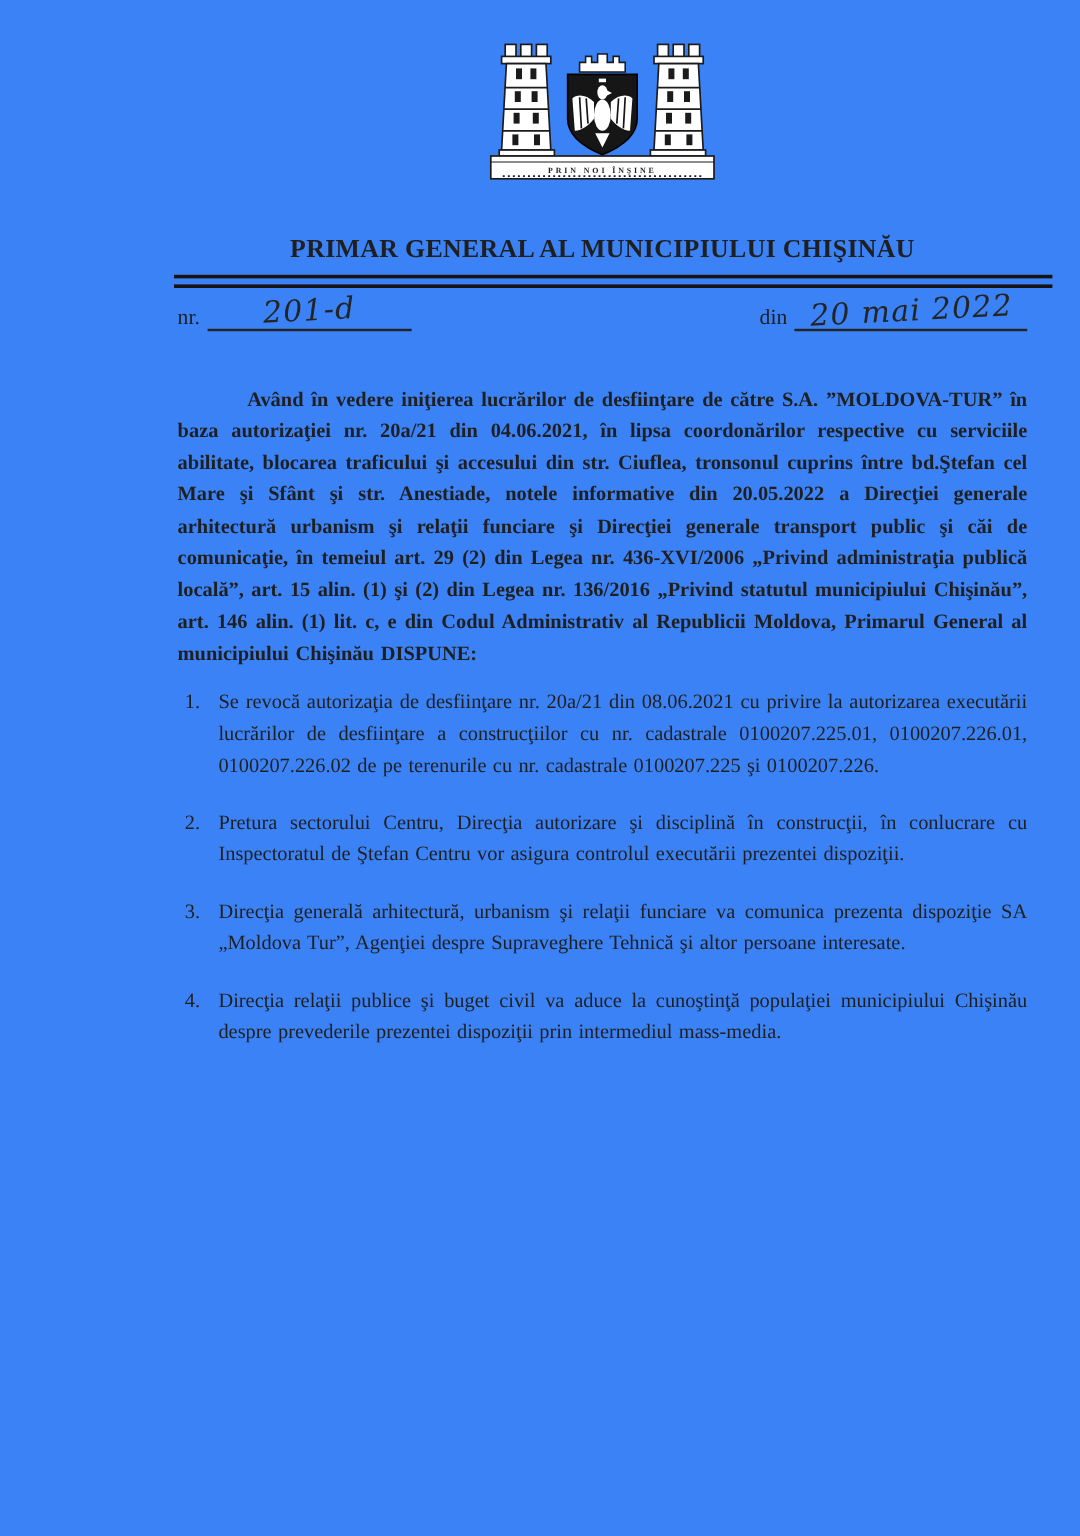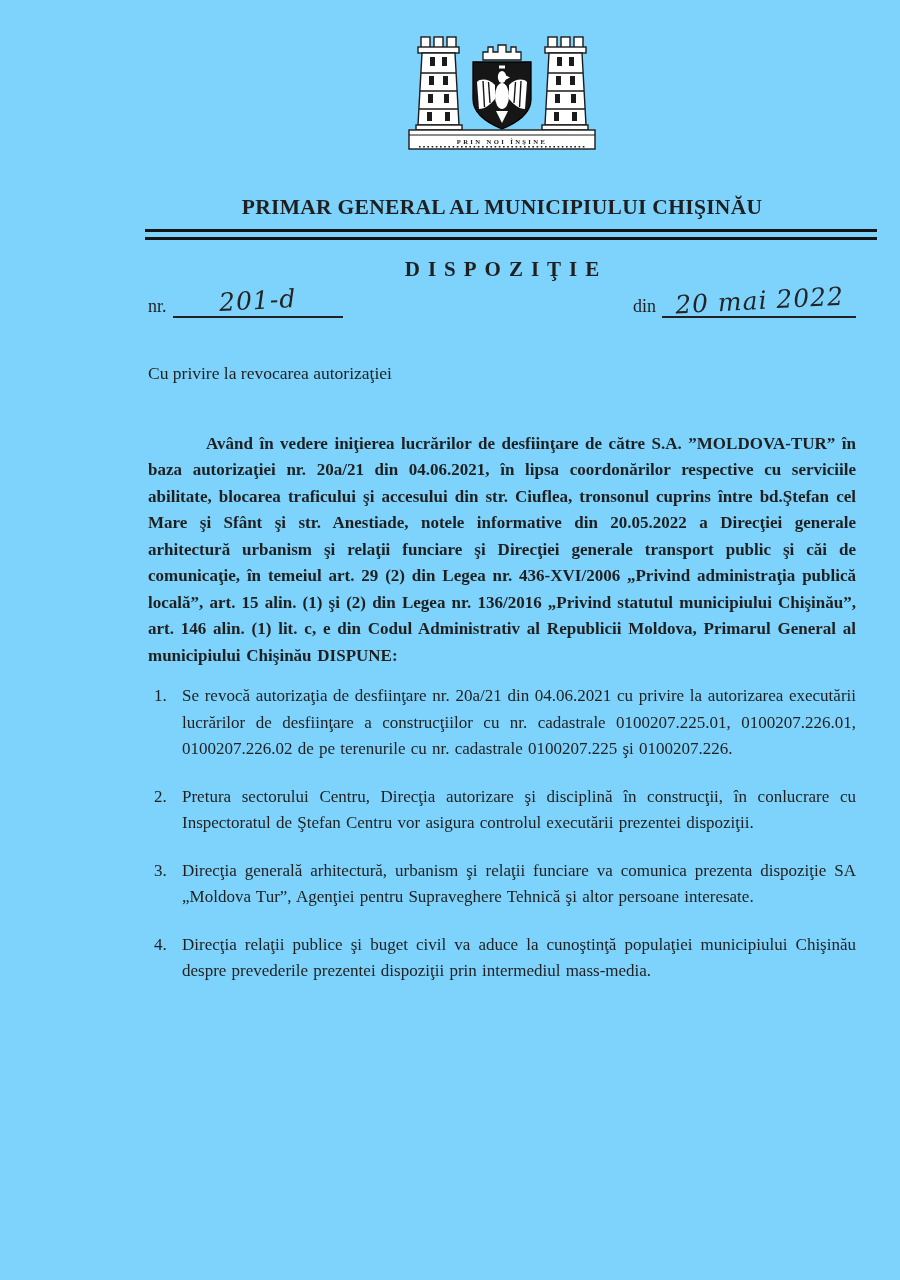--- a/index.html
+++ b/index.html
@@ -1,20 +1,20 @@
 <!DOCTYPE html>
 <html><head>
 <meta charset="utf-8">
 <style>
   html,body { margin:0; padding:0; background:#e8e8e8; }
   .page {
     position:relative;
     width:900px; height:1280px;
     margin:0 auto;
-    background:#7dd3fc;
+    background:#3b82f6;
     box-sizing:border-box;
     padding:33px 44px 0 148px;
     font-family:"Liberation Serif","DejaVu Serif",serif;
     color:#1f1f1f;
     overflow:hidden;
   }
   .emblem { width:190px; height:126px; margin:0 auto; }
   .emblem svg { display:block; }
   .emblem text {
     font-family:"Liberation Serif",serif;
@@ -181,51 +181,49 @@
         <text x="95" y="111" text-anchor="middle">PRIN NOI ÎNŞINE</text>
         <line x1="12" y1="113.8" x2="178" y2="113.8" stroke="#1b1b1b" stroke-width="1.4" stroke-dasharray="1.6,2.6"></line>
       </g>
     </svg>
   </div>
 
   <div class="institution">PRIMAR GENERAL AL MUNICIPIULUI CHIŞINĂU</div>
 
   <div class="double-rule"></div>
 
-  <div class="doc-title">DISPOZIŢIE</div>
 
   <div class="nr-din-row">
     <div class="fill-group">
       <span class="fill-label">nr.</span>
       <span class="hand-line nr-line"><span class="handwriting">201-d</span></span>
     </div>
     <div class="fill-group">
       <span class="fill-label">din</span>
       <span class="hand-line din-line"><span class="handwriting">20 mai 2022</span></span>
     </div>
   </div>
 
   <div class="subject">
-    <div>Cu privire la revocarea autorizaţiei</div>
   </div>
 
   <p class="preamble">Având în vedere iniţierea lucrărilor de desfiinţare de către S.A. ”MOLDOVA-TUR” în baza autorizaţiei nr. 20a/21 din 04.06.2021, în lipsa coordonărilor respective cu serviciile abilitate, blocarea traficului şi accesului din str. Ciuflea, tronsonul cuprins între bd.Ştefan cel Mare şi Sfânt şi str. Anestiade, notele informative din 20.05.2022 a Direcţiei generale arhitectură urbanism şi relaţii funciare şi Direcţiei generale transport public şi căi de comunicaţie, în temeiul art. 29 (2) din Legea nr. 436-XVI/2006 „Privind administraţia publică locală”, art. 15 alin. (1) şi (2) din Legea nr. 136/2016 „Privind statutul municipiului Chişinău”, art. 146 alin. (1) lit. c, e din Codul Administrativ al Republicii Moldova, Primarul General al municipiului Chişinău DISPUNE:</p>
 
   <div class="items">
     <div class="item">
       <span class="item-num">1.</span>
-      <div class="item-text">Se revocă autorizaţia de desfiinţare nr. 20a/21 din 04.06.2021 cu privire la autorizarea executării lucrărilor de desfiinţare a construcţiilor cu nr. cadastrale 0100207.225.01, 0100207.226.01, 0100207.226.02 de pe terenurile cu nr. cadastrale 0100207.225 şi 0100207.226.</div>
+      <div class="item-text">Se revocă autorizaţia de desfiinţare nr. 20a/21 din 08.06.2021 cu privire la autorizarea executării lucrărilor de desfiinţare a construcţiilor cu nr. cadastrale 0100207.225.01, 0100207.226.01, 0100207.226.02 de pe terenurile cu nr. cadastrale 0100207.225 şi 0100207.226.</div>
     </div>
     <div class="item">
       <span class="item-num">2.</span>
       <div class="item-text">Pretura sectorului Centru, Direcţia autorizare şi disciplină în construcţii, în conlucrare cu Inspectoratul de Ştefan Centru vor asigura controlul executării prezentei dispoziţii.</div>
     </div>
     <div class="item">
       <span class="item-num">3.</span>
-      <div class="item-text">Direcţia generală arhitectură, urbanism şi relaţii funciare va comunica prezenta dispoziţie SA „Moldova Tur”, Agenţiei pentru Supraveghere Tehnică şi altor persoane interesate.</div>
+      <div class="item-text">Direcţia generală arhitectură, urbanism şi relaţii funciare va comunica prezenta dispoziţie SA „Moldova Tur”, Agenţiei despre Supraveghere Tehnică şi altor persoane interesate.</div>
     </div>
     <div class="item">
       <span class="item-num">4.</span>
       <div class="item-text">Direcţia relaţii publice şi buget civil va aduce la cunoştinţă populaţiei municipiului Chişinău despre prevederile prezentei dispoziţii prin intermediul mass-media.</div>
     </div>
   </div>
 
 </div>
 
 </body></html>

